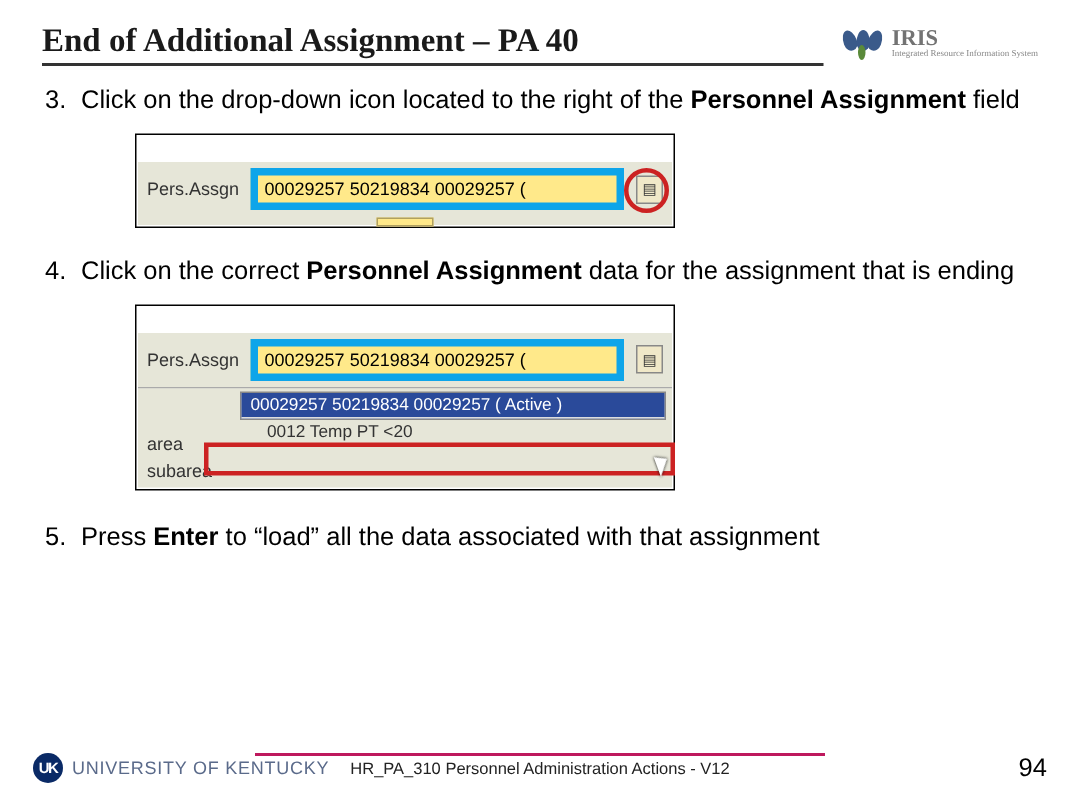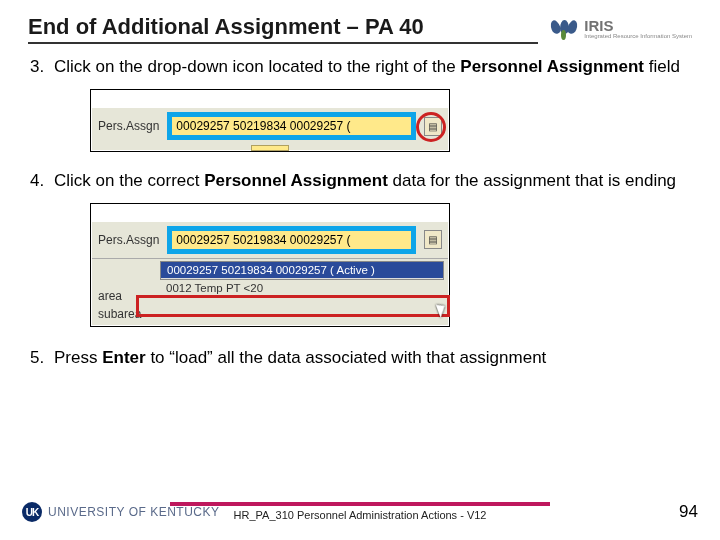--- a/index.html
+++ b/index.html
@@ -10,20 +10,21 @@
     font-family: "Segoe UI", Arial, sans-serif;
     color: #000;
     position: relative;
     overflow: hidden;
   }
   .header {
     display: flex;
     align-items: flex-end;
     justify-content: flex-start;
     padding: 14px 28px 0 28px;
+    font-family: Liberation Serif, serif;
   }
   .title {
     font-size: 22px;
     font-weight: 700;
     color: #1a1a1a;
     border-bottom: 2px solid #333;
     padding-bottom: 2px;
     flex: 1;
     margin-right: 12px;
   }
@@ -209,20 +210,21 @@
     border-top:4px solid transparent;
     border-bottom:10px solid transparent;
     filter: drop-shadow(0 0 1px #000);
     transform: rotate(-20deg);
   }
   .below-row {
     padding: 2px 6px;
     font-size: 11.5px;
     color: #333;
     background:#e6e6d8;
+    margin-left:12px;
   }
 
   .footer {
     position: absolute;
     left: 0; right: 0;
     bottom: 18px;
     padding: 0 22px;
     display: flex;
     align-items: flex-start;
     justify-content: space-between;
@@ -248,21 +250,21 @@
     font-size: 12px;
     color: #5a6a8a;
     letter-spacing: 0.5px;
   }
   .footer-center {
     position: absolute;
     left: 50%;
     transform: translateX(-50%);
     font-size: 11px;
     color: #222;
-    border-top: 4px solid #be185d;
+    border-top: 2px solid #be185d;
     padding-top: 3px;
     width: 380px;
     text-align: center;
   }
   .page-num {
     font-size: 17px;
     color: #000;
   }
 </style>
 </head>

